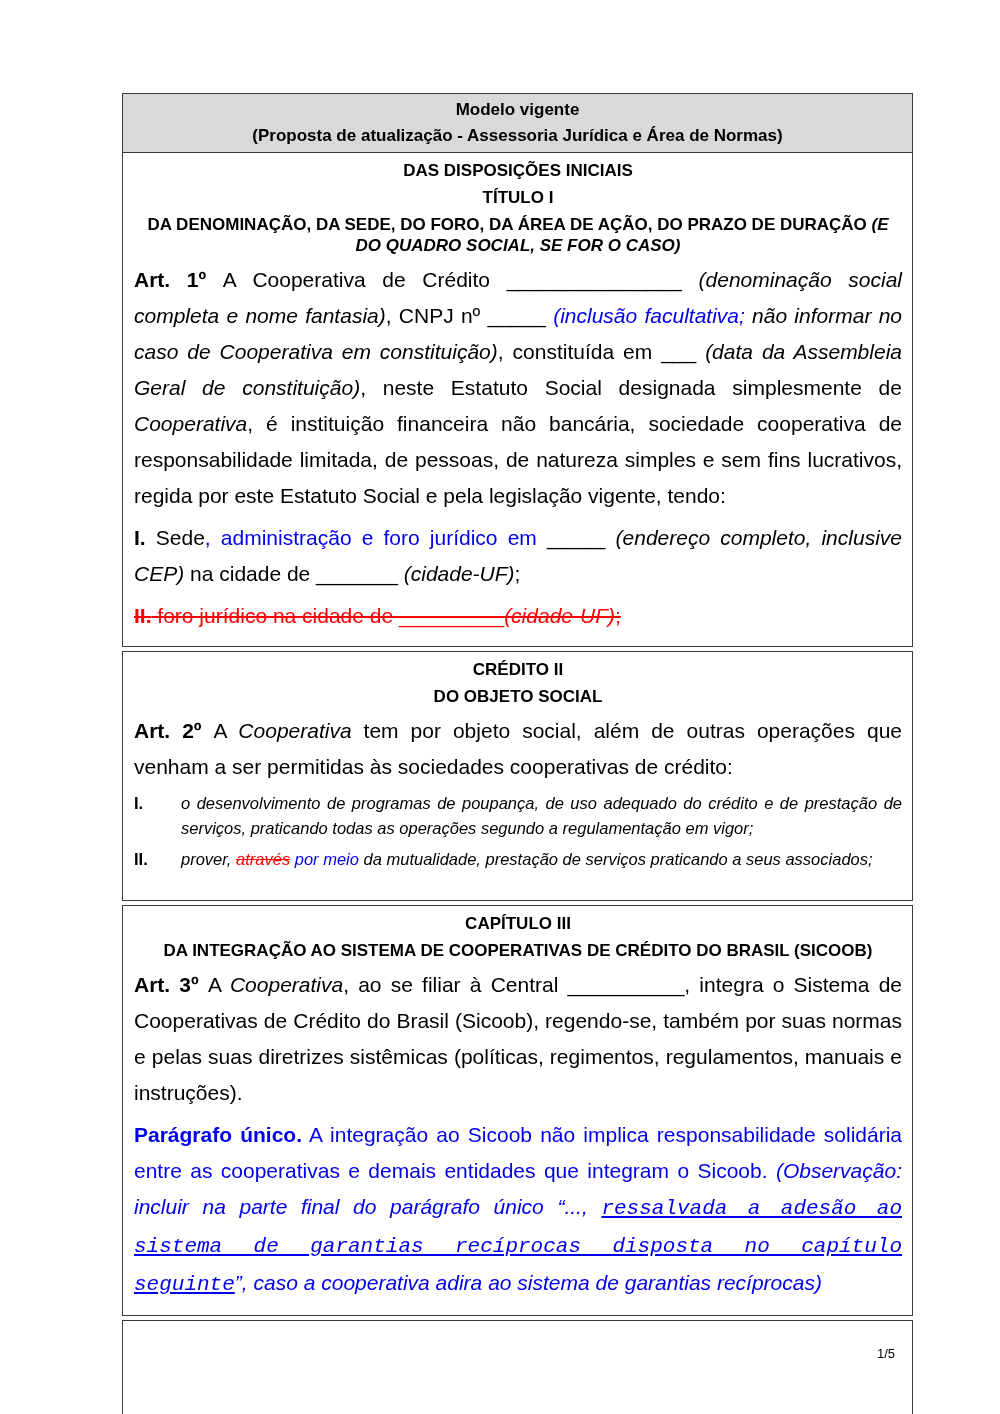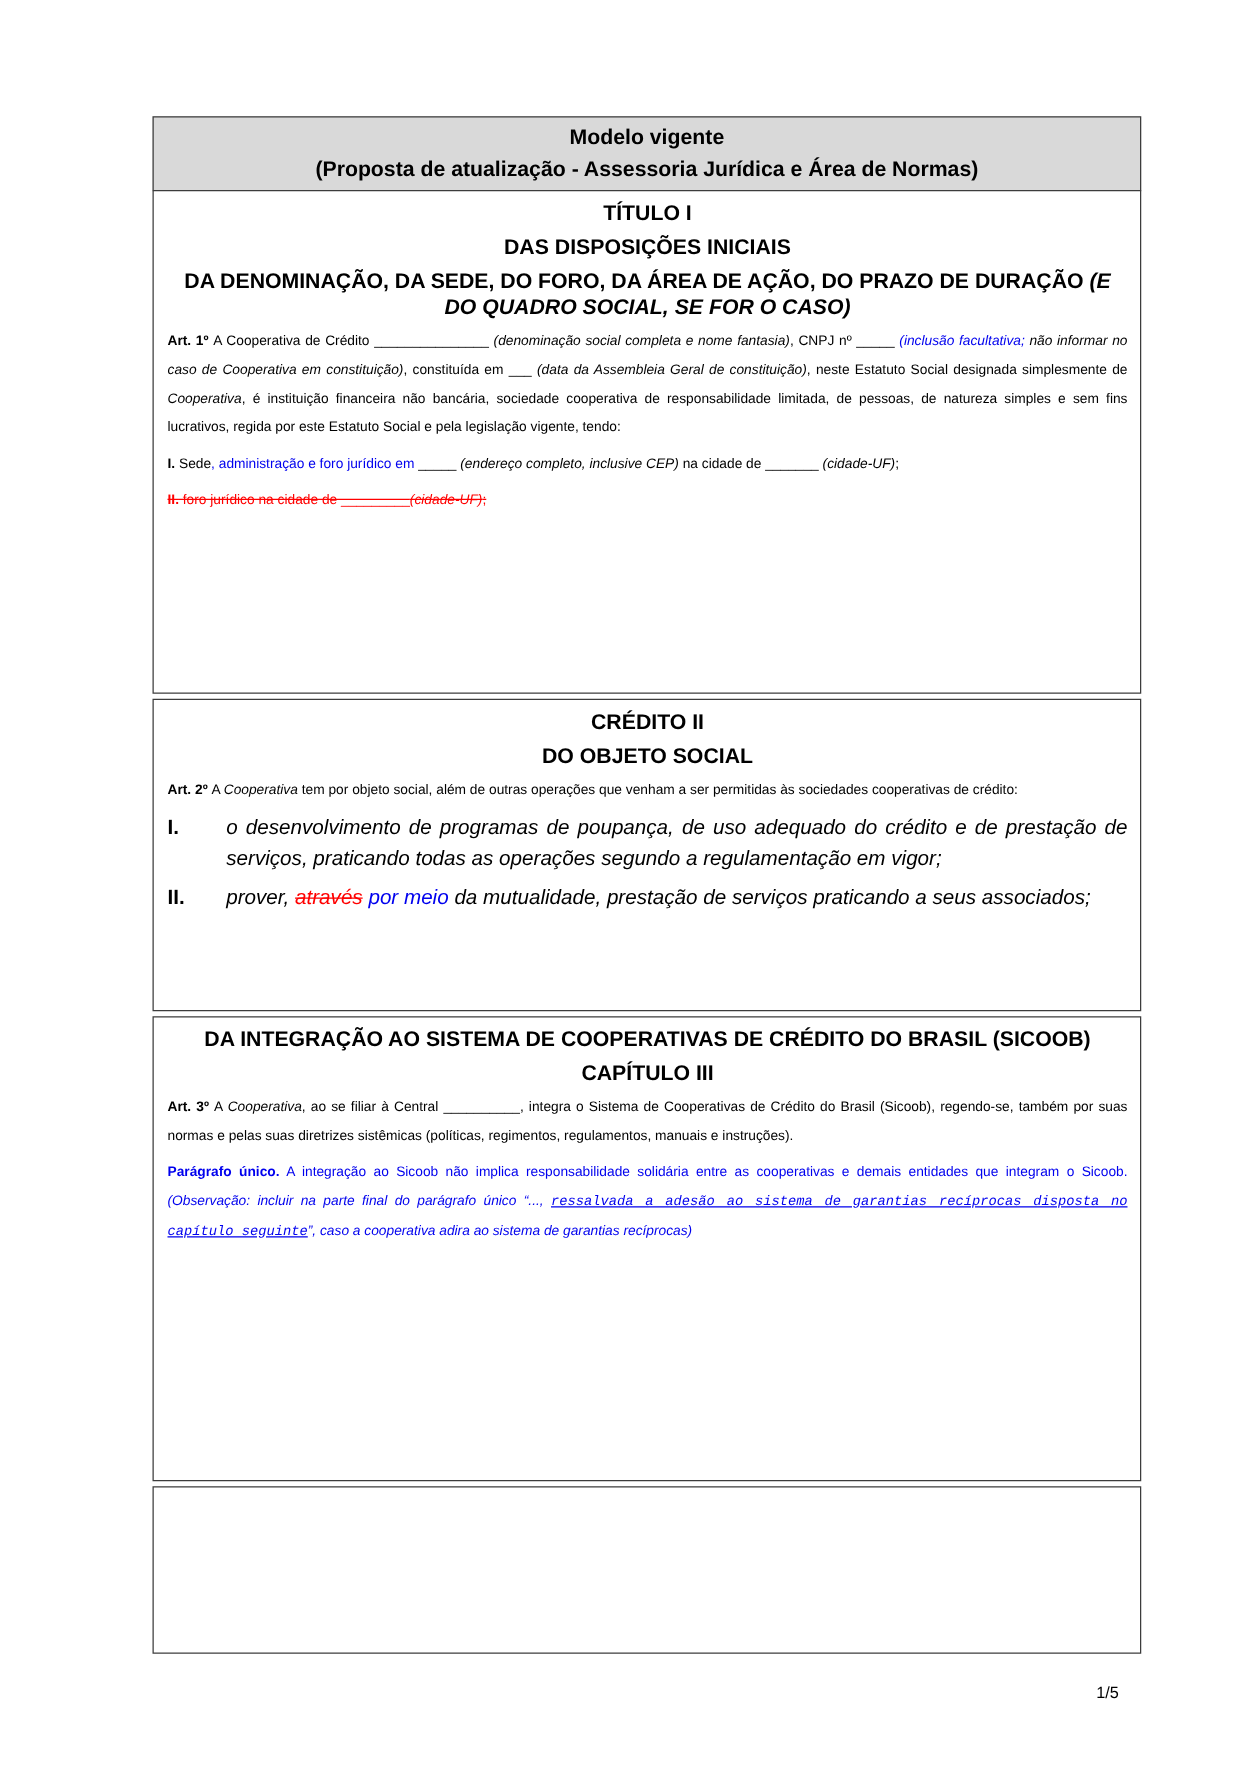--- a/index.html
+++ b/index.html
@@ -27,21 +27,21 @@
     font-weight:bold;font-size:17px;line-height:26px;text-align:center;
   }
   .content-box{padding:7px 10px 12px 11px;margin-top:-1.5px;}
   .content-box.gap{margin-top:4px;}
   .h{
     text-align:center;font-weight:bold;font-size:17px;line-height:21px;
     margin:0 0 6px 0;
   }
   .h:last-of-type{margin-bottom:0;}
   p.body{
-    margin:6px 0 0 0;font-size:11px;line-height:23px;
+    margin:6px 0 0 0;font-size:21px;line-height:36px;
     text-align:justify;
   }
   .li{display:flex;margin-top:6px;font-size:16.5px;line-height:25px;}
   .li .marker{flex:0 0 47px;font-weight:bold;}
   .li .litext{flex:1;text-align:justify;font-style:italic;}
   .b{font-weight:bold;}
   .i{font-style:italic;}
   .u{text-decoration:underline;font-family:Liberation Mono, monospace;}
   .ins{color:var(--blue);}
   .del{color:var(--red);text-decoration:line-through;}
@@ -60,22 +60,22 @@
 
 <div class="page">
   <div class="doc">
 
     <div class="box header-box">
       <div>Modelo vigente</div>
       <div>(Proposta de atualização - Assessoria Jurídica e Área de Normas)</div>
     </div>
 
     <div class="box content-box boxA">
+      <div class="h">DAS DISPOSIÇÕES INICIAIS</div>
       <div class="h">TÍTULO I</div>
-      <div class="h">DAS DISPOSIÇÕES INICIAIS</div>
       <div class="h"><span>DA DENOMINAÇÃO, DA SEDE, DO FORO, DA ÁREA DE AÇÃO, DO PRAZO DE DURAÇÃO </span><span class="i">(E DO QUADRO SOCIAL, SE FOR O CASO)</span></div>
       <p class="body"><span class="b">Art. 1º </span><span>A Cooperativa de Crédito _______________ </span><span class="i">(denominação social completa e nome fantasia)</span><span>, CNPJ nº _____ </span><span class="i ins">(inclusão facultativa;</span><span class="i"> não informar no caso de Cooperativa em constituição)</span><span>, constituída em ___ </span><span class="i">(data da Assembleia Geral de constituição)</span><span>, neste Estatuto Social designada simplesmente de </span><span class="i">Cooperativa</span><span>, é instituição financeira não bancária, sociedade cooperativa de responsabilidade limitada, de pessoas, de natureza simples e sem fins lucrativos, regida por este Estatuto Social e pela legislação vigente, tendo:</span></p>
       <p class="body"><span class="b">I.</span><span> Sede</span><span class="ins">, administração e foro jurídico em</span><span> _____ </span><span class="i">(endereço completo, inclusive CEP)</span><span> na cidade de _______ </span><span class="i">(cidade-UF)</span><span>;</span></p>
       <p class="body"><span class="b del">II.</span><span class="del"> foro jurídico na cidade de _________</span><span class="i del">(cidade-UF)</span><span class="del">;</span></p>
     </div>
 
     <div class="box content-box gap boxB">
       <div class="h">CRÉDITO II</div>
       <div class="h">DO OBJETO SOCIAL</div>
       <p class="body"><span class="b">Art. 2º </span><span>A </span><span class="i">Cooperativa</span><span> tem por objeto social, além de outras operações que venham a ser permitidas às sociedades cooperativas de crédito:</span></p>
@@ -83,22 +83,22 @@
         <span class="marker">I.</span>
         <span class="litext"><span>o desenvolvimento de programas de poupança, de uso adequado do crédito e de prestação de serviços, praticando todas as operações segundo a regulamentação em vigor;</span></span>
       </div>
       <div class="li">
         <span class="marker">II.</span>
         <span class="litext"><span>prover, </span><span class="del">através</span><span> </span><span class="ins">por meio</span><span> da mutualidade, prestação de serviços praticando a seus associados;</span></span>
       </div>
     </div>
 
     <div class="box content-box gap boxC">
+      <div class="h">CAPÍTULO III</div>
       <div class="h">DA INTEGRAÇÃO AO SISTEMA DE COOPERATIVAS DE CRÉDITO DO BRASIL (SICOOB)</div>
-      <div class="h">CAPÍTULO III</div>
       <p class="body"><span class="b">Art. 3º </span><span>A </span><span class="i">Cooperativa</span><span>, ao se filiar à Central __________, integra o Sistema de Cooperativas de Crédito do Brasil (Sicoob), regendo-se, também por suas normas e pelas suas diretrizes sistêmicas (políticas, regimentos, regulamentos, manuais e instruções).</span></p>
       <p class="body"><span class="b ins">Parágrafo único.</span><span class="ins"> A integração ao Sicoob não implica responsabilidade solidária entre as cooperativas e demais entidades que integram o Sicoob. </span><span class="i ins">(Observação: incluir na parte final do parágrafo único “..., </span><span class="i ins u">ressalvada a adesão ao sistema de garantias recíprocas disposta no capítulo seguinte</span><span class="i ins">”, caso a cooperativa adira ao sistema de garantias recíprocas)</span></p>
     </div>
 
     <div class="box content-box gap boxD"></div>
 
   </div>
 
   <div class="pagenum">1/5</div>
 </div>

